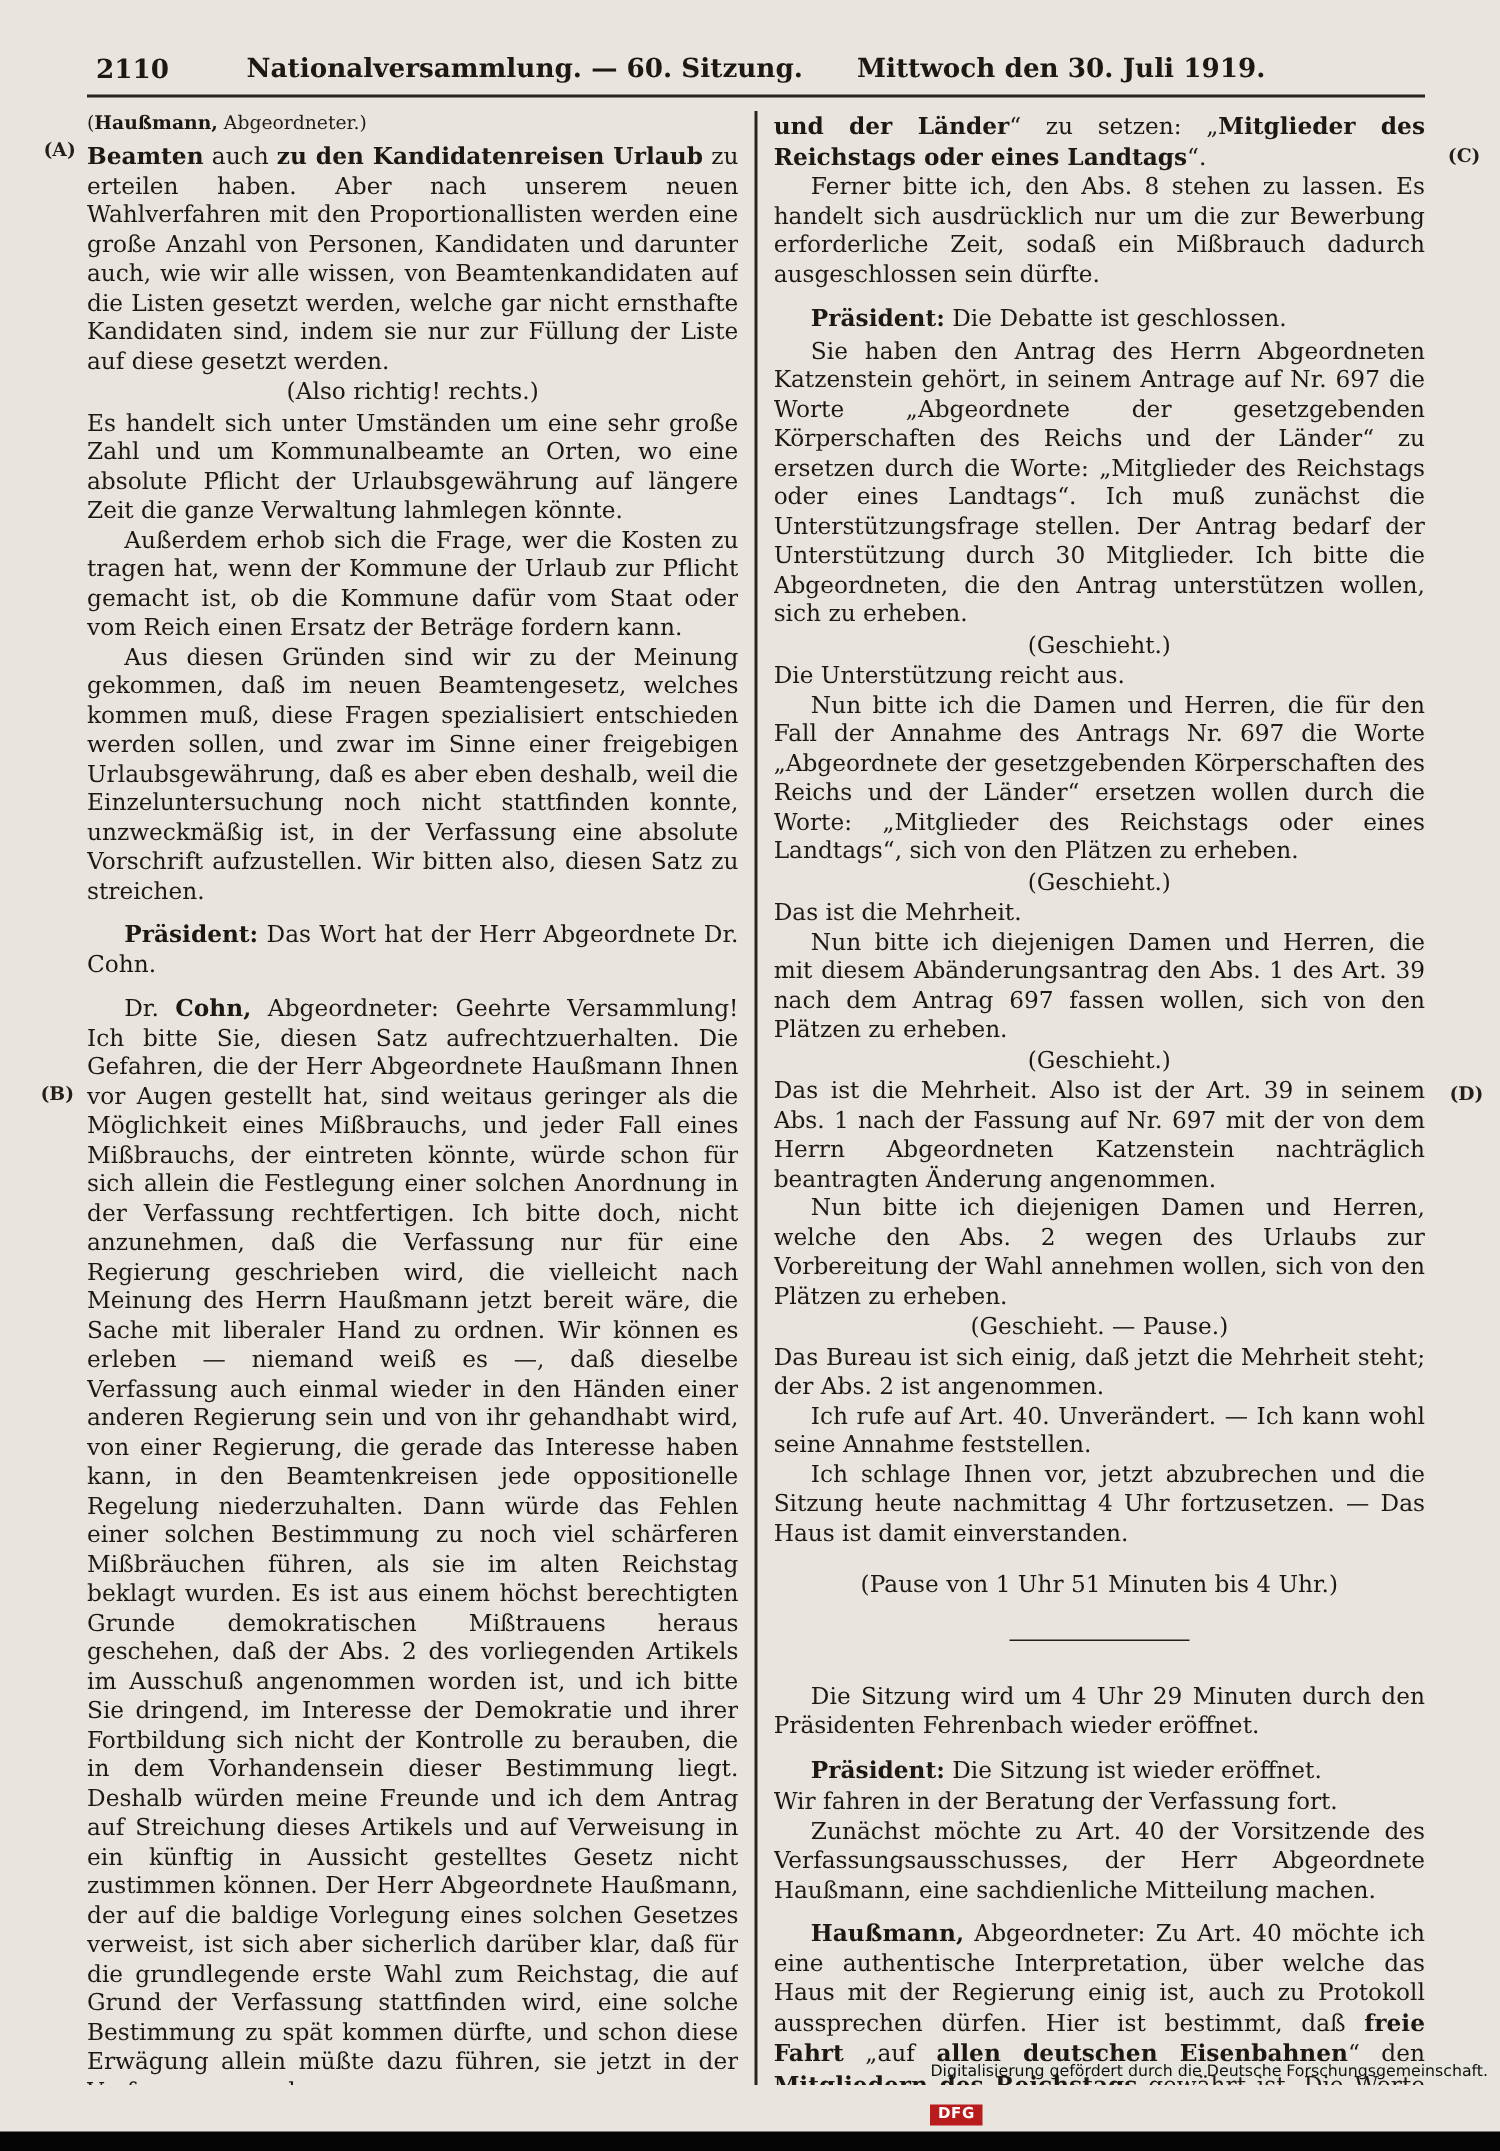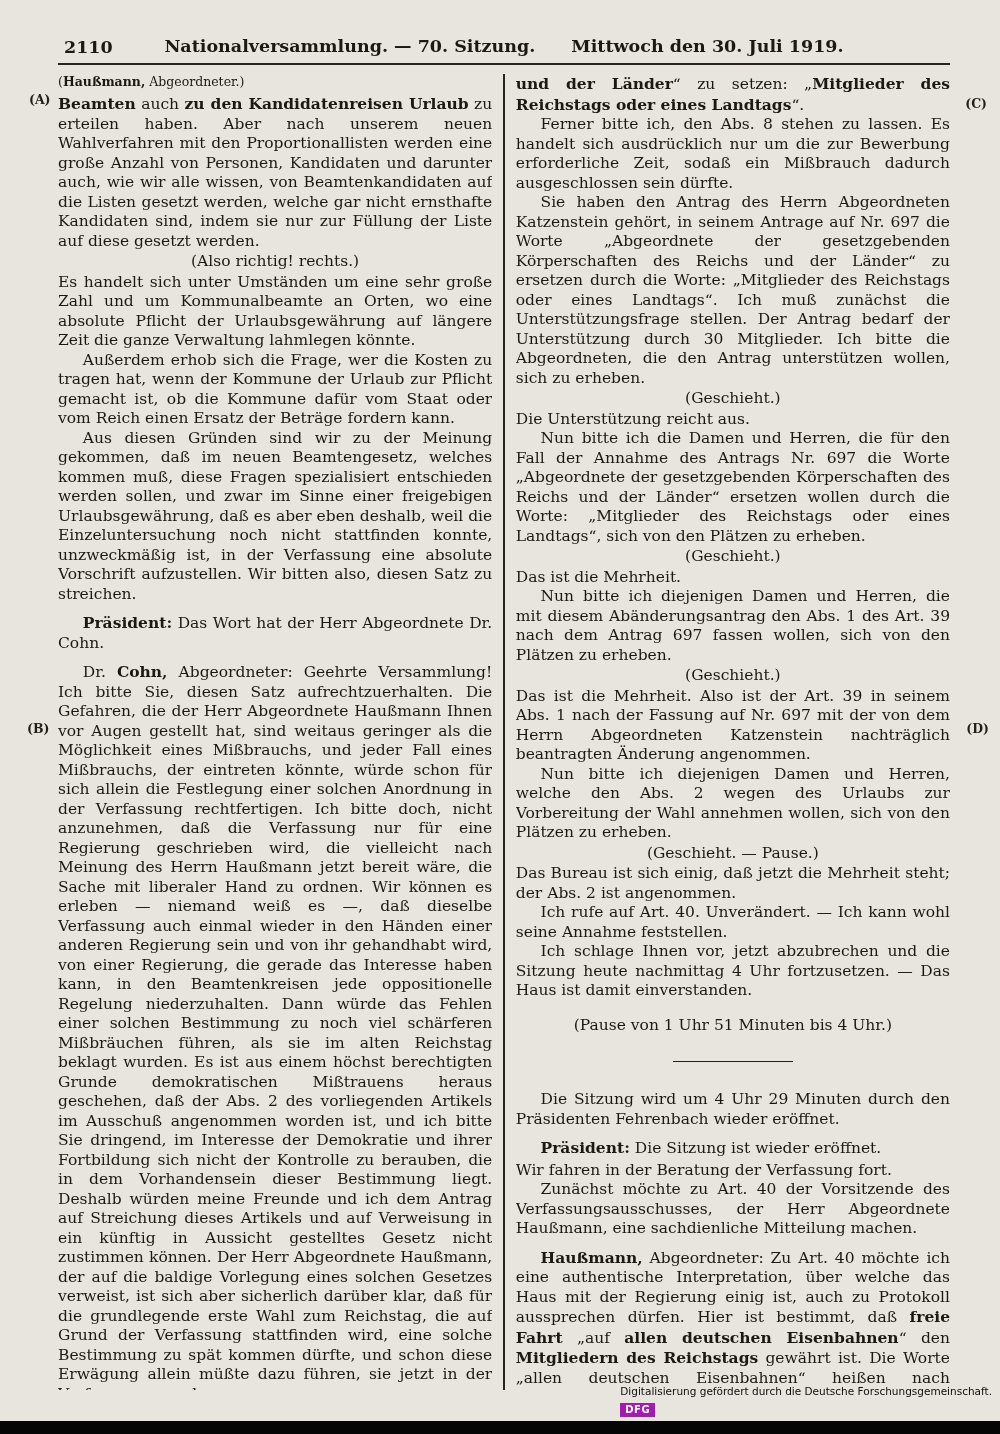--- a/index.html
+++ b/index.html
@@ -93,38 +93,39 @@
 
   <span class="marker" style="left:29px;top:92px">(A)</span>
   <span class="marker" style="left:27px;top:721px">(B)</span>
   <span class="marker" style="right:13px;top:96px">(C)</span>
   <span class="marker" style="right:11px;top:721px">(D)</span>
 
   <div class="inner">
     <div class="header">
       <span class="pagenum">2110</span>
       <span class="htitle">
-        <span>Nationalversammlung. — 70. Sitzung.</span><span class="hgap">Mittwoch den 30. Juli 1919.</span>
+        <span>Nationalversammlung. — 60. Sitzung.</span><span class="hgap">Mittwoch den 30. Juli 1919.</span>
       </span>
     </div>
     <div class="columns">
       <div class="col">
           <p class="note">(<strong>Haußmann,</strong> Abgeordneter.)</p>
           <p class="pf"><strong>Beamten</strong> auch <strong>zu den Kandidatenreisen Urlaub</strong> zu erteilen haben. Aber nach unserem neuen Wahlverfahren mit den Proportionallisten werden eine große Anzahl von Personen, Kandidaten und darunter auch, wie wir alle wissen, von Beamtenkandidaten auf die Listen gesetzt werden, welche gar nicht ernsthafte Kandidaten sind, indem sie nur zur Füllung der Liste auf diese gesetzt werden.</p>
           <p class="stage">(Also richtig! rechts.)</p>
           <p class="pf">Es handelt sich unter Umständen um eine sehr große Zahl und um Kommunalbeamte an Orten, wo eine absolute Pflicht der Urlaubsgewährung auf längere Zeit die ganze Verwaltung lahmlegen könnte.</p>
           <p class="p">Außerdem erhob sich die Frage, wer die Kosten zu tragen hat, wenn der Kommune der Urlaub zur Pflicht gemacht ist, ob die Kommune dafür vom Staat oder vom Reich einen Ersatz der Beträge fordern kann.</p>
           <p class="p">Aus diesen Gründen sind wir zu der Meinung gekommen, daß im neuen Beamtengesetz, welches kommen muß, diese Fragen spezialisiert entschieden werden sollen, und zwar im Sinne einer freigebigen Urlaubsgewährung, daß es aber eben deshalb, weil die Einzeluntersuchung noch nicht stattfinden konnte, unzweckmäßig ist, in der Verfassung eine absolute Vorschrift aufzustellen. Wir bitten also, diesen Satz zu streichen.</p>
           <p class="sp"><strong>Präsident:</strong> Das Wort hat der Herr Abgeordnete Dr. Cohn.</p>
           <p class="sp">Dr. <strong>Cohn,</strong> Abgeordneter: Geehrte Versammlung! Ich bitte Sie, diesen Satz aufrechtzuerhalten. Die Gefahren, die der Herr Abgeordnete Haußmann Ihnen vor Augen gestellt hat, sind weitaus geringer als die Möglichkeit eines Mißbrauchs, und jeder Fall eines Mißbrauchs, der eintreten könnte, würde schon für sich allein die Festlegung einer solchen Anordnung in der Verfassung rechtfertigen. Ich bitte doch, nicht anzunehmen, daß die Verfassung nur für eine Regierung geschrieben wird, die vielleicht nach Meinung des Herrn Haußmann jetzt bereit wäre, die Sache mit liberaler Hand zu ordnen. Wir können es erleben — niemand weiß es —, daß dieselbe Verfassung auch einmal wieder in den Händen einer anderen Regierung sein und von ihr gehandhabt wird, von einer Regierung, die gerade das Interesse haben kann, in den Beamtenkreisen jede oppositionelle Regelung niederzuhalten. Dann würde das Fehlen einer solchen Bestimmung zu noch viel schärferen Mißbräuchen führen, als sie im alten Reichstag beklagt wurden. Es ist aus einem höchst berechtigten Grunde demokratischen Mißtrauens heraus geschehen, daß der Abs. 2 des vorliegenden Artikels im Ausschuß angenommen worden ist, und ich bitte Sie dringend, im Interesse der Demokratie und ihrer Fortbildung sich nicht der Kontrolle zu berauben, die in dem Vorhandensein dieser Bestimmung liegt. Deshalb würden meine Freunde und ich dem Antrag auf Streichung dieses Artikels und auf Verweisung in ein künftig in Aussicht gestelltes Gesetz nicht zustimmen können. Der Herr Abgeordnete Haußmann, der auf die baldige Vorlegung eines solchen Gesetzes verweist, ist sich aber sicherlich darüber klar, daß für die grundlegende erste Wahl zum Reichstag, die auf Grund der Verfassung stattfinden wird, eine solche Bestimmung zu spät kommen dürfte, und schon diese Erwägung allein müßte dazu führen, sie jetzt in der Verfassung zu geben.</p>
         </div>
       <div class="col-divider"></div>
       <div class="col">
           <p class="pf"><strong>und der Länder</strong>“ zu setzen: „<strong>Mitglieder des Reichstags oder eines Landtags</strong>“.</p>
           <p class="p">Ferner bitte ich, den Abs. 8 stehen zu lassen. Es handelt sich ausdrücklich nur um die zur Bewerbung erforderliche Zeit, sodaß ein Mißbrauch dadurch ausgeschlossen sein dürfte.</p>
+          <p class="sp"><strong>Präsident:</strong> Die Debatte ist geschlossen.</p>
           <p class="p">Sie haben den Antrag des Herrn Abgeordneten Katzenstein gehört, in seinem Antrage auf Nr. 697 die Worte „Abgeordnete der gesetzgebenden Körperschaften des Reichs und der Länder“ zu ersetzen durch die Worte: „Mitglieder des Reichstags oder eines Landtags“. Ich muß zunächst die Unterstützungsfrage stellen. Der Antrag bedarf der Unterstützung durch 30 Mitglieder. Ich bitte die Abgeordneten, die den Antrag unterstützen wollen, sich zu erheben.</p>
           <p class="stage">(Geschieht.)</p>
           <p class="pf">Die Unterstützung reicht aus.</p>
           <p class="p">Nun bitte ich die Damen und Herren, die für den Fall der Annahme des Antrags Nr. 697 die Worte „Abgeordnete der gesetzgebenden Körperschaften des Reichs und der Länder“ ersetzen wollen durch die Worte: „Mitglieder des Reichstags oder eines Landtags“, sich von den Plätzen zu erheben.</p>
           <p class="stage">(Geschieht.)</p>
           <p class="pf">Das ist die Mehrheit.</p>
           <p class="p">Nun bitte ich diejenigen Damen und Herren, die mit diesem Abänderungsantrag den Abs. 1 des Art. 39 nach dem Antrag 697 fassen wollen, sich von den Plätzen zu erheben.</p>
           <p class="stage">(Geschieht.)</p>
           <p class="pf">Das ist die Mehrheit. Also ist der Art. 39 in seinem Abs. 1 nach der Fassung auf Nr. 697 mit der von dem Herrn Abgeordneten Katzenstein nachträglich beantragten Änderung angenommen.</p>
           <p class="p">Nun bitte ich diejenigen Damen und Herren, welche den Abs. 2 wegen des Urlaubs zur Vorbereitung der Wahl annehmen wollen, sich von den Plätzen zu erheben.</p>
@@ -138,17 +139,17 @@
           <p class="sp"><strong>Präsident:</strong> Die Sitzung ist wieder eröffnet.</p>
           <p class="pf">Wir fahren in der Beratung der Verfassung fort.</p>
           <p class="p">Zunächst möchte zu Art. 40 der Vorsitzende des Verfassungsausschusses, der Herr Abgeordnete Haußmann, eine sachdienliche Mitteilung machen.</p>
           <p class="sp"><strong>Haußmann,</strong> Abgeordneter: Zu Art. 40 möchte ich eine authentische Interpretation, über welche das Haus mit der Regierung einig ist, auch zu Protokoll aussprechen dürfen. Hier ist bestimmt, daß <strong>freie Fahrt</strong> „auf <strong>allen deutschen Eisenbahnen</strong>“ den <strong>Mitgliedern des Reichstags</strong> gewährt ist. Die Worte „allen deutschen Eisenbahnen“ heißen nach übereinstimmender Ansicht und Absicht: alle auf Gleisen sich fortbewegenden Beförderungsmittel mit Ausnahme der Straßenbahnen.</p>
         </div>
     </div>
   </div>
 
   <div class="credit">
     <span>Digitalisierung gefördert durch die Deutsche Forschungsgemeinschaft.</span>
-    <span class="dfg" style="background: #a21caf;">DFG</span>
+    <span class="dfg" style="background: #b91c1c; margin-top: 10px;">DFG</span>
   </div>
   <div class="bottom-bar"></div>
 
 </div>
 
 </body></html>

